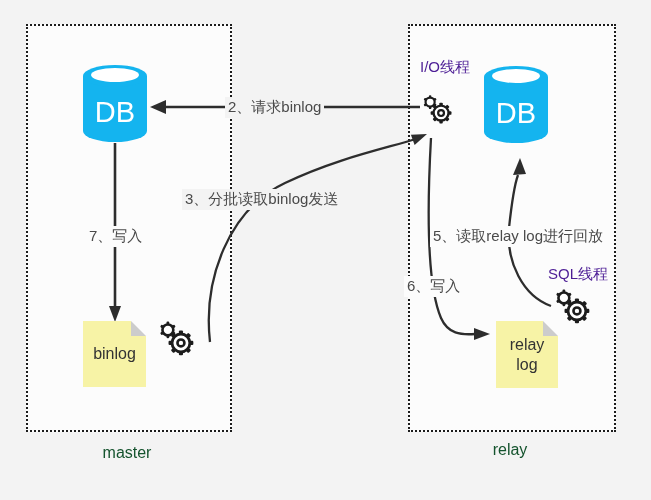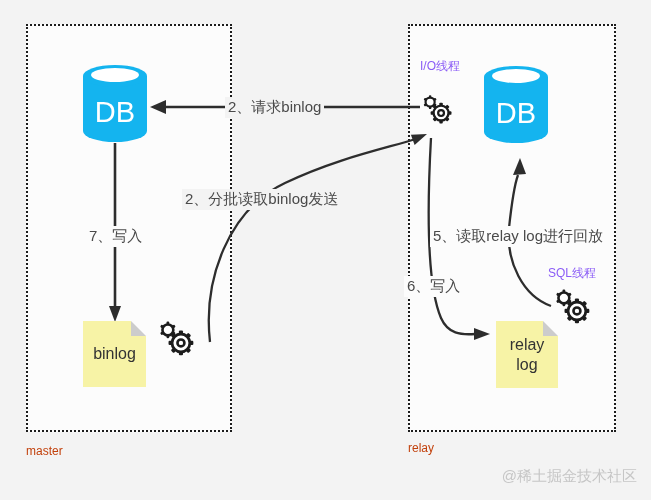--- a/index.html
+++ b/index.html
@@ -57,33 +57,33 @@
     font-size: 15px;
     color: #4a4a4a;
     white-space: nowrap;
     padding: 1px 3px;
   }
   .on-box  { background: #fcfcfc; }
   .on-page { background: #f3f3f3; }
 
   .thread-label {
     position: absolute;
-    font-size: 12px;
-    color: #8b5cf6;
+    font-size: 15px;
+    color: #4c1d95;
     white-space: nowrap;
   }
   #io-thread-label   { left: 420px; top: 58px; }
   #dump-thread-label { left: 124px; top: 298px; background: #fcfcfc; }
   #sql-thread-label  { left: 548px; top: 265px; }
 
   .box-caption {
     position: absolute;
-    font-size: 12px;
-    color: #c2410c;
-    text-align: left;
+    font-size: 16px;
+    color: #14532d;
+    text-align: center;
   }
   #master-caption { left: 26px;  top: 444px; width: 202px; }
   #slave-caption  { left: 408px; top: 441px; width: 204px; }
 
   .watermark {
     position: absolute;
     right: 14px; top: 467px;
     font-size: 15px;
     color: #c6c6c6;
     white-space: nowrap;
@@ -141,21 +141,21 @@
       <polygon points="109,306 121,306 115,322"></polygon>
       <polygon points="150,107 166,100 166,114"></polygon>
       <polygon points="427,134 414.6,145 410.9,134.7"></polygon>
       <polygon points="490,334 474,328 474,340"></polygon>
       <polygon points="520,158 513,175 526,174"></polygon>
     </g>
   </svg>
 
   <div class="step-label on-box" id="step1-label">7、写入</div>
   <div class="step-label on-page" id="step2-label">2、请求binlog</div>
-  <div class="step-label on-page" id="step3-label">2、分批读取binlog发送</div>
+  <div class="step-label on-page" id="step3-label">3、分批读取binlog发送</div>
   <div class="step-label on-box" id="step4-label">6、写入</div>
   <div class="step-label on-box" id="step5-label">5、读取relay log进行回放</div>
 
   <div class="thread-label" id="io-thread-label">I/O线程</div>
   <div class="thread-label" id="sql-thread-label">SQL线程</div>
 
   <svg class="db" id="master-db" viewBox="0 0 66 80">
     <path d="M1,12 v55 a32,11 0 0 0 64,0 v-55" fill="#14b4ef"></path>
     <ellipse cx="33" cy="12" rx="32" ry="11" fill="#14b4ef"></ellipse>
     <ellipse cx="33" cy="11" rx="24" ry="7" fill="#ffffff"></ellipse>
@@ -184,15 +184,14 @@
   <div class="note" id="relay-note">
     <span>
       <span style="display:block">relay</span>
       <span style="display:block">log</span>
     </span>
   </div>
 
   <div class="box-caption" id="master-caption">master</div>
   <div class="box-caption" id="slave-caption">relay</div>
 
-  <div class="watermark">@稀土掘金技术社区</div>
 
 </div>
 
 </body></html>

